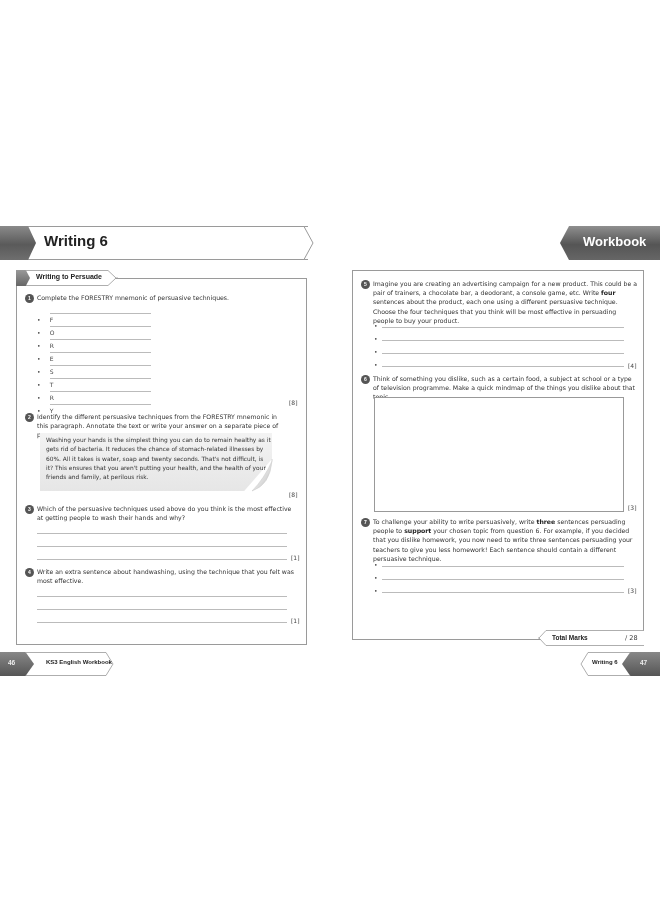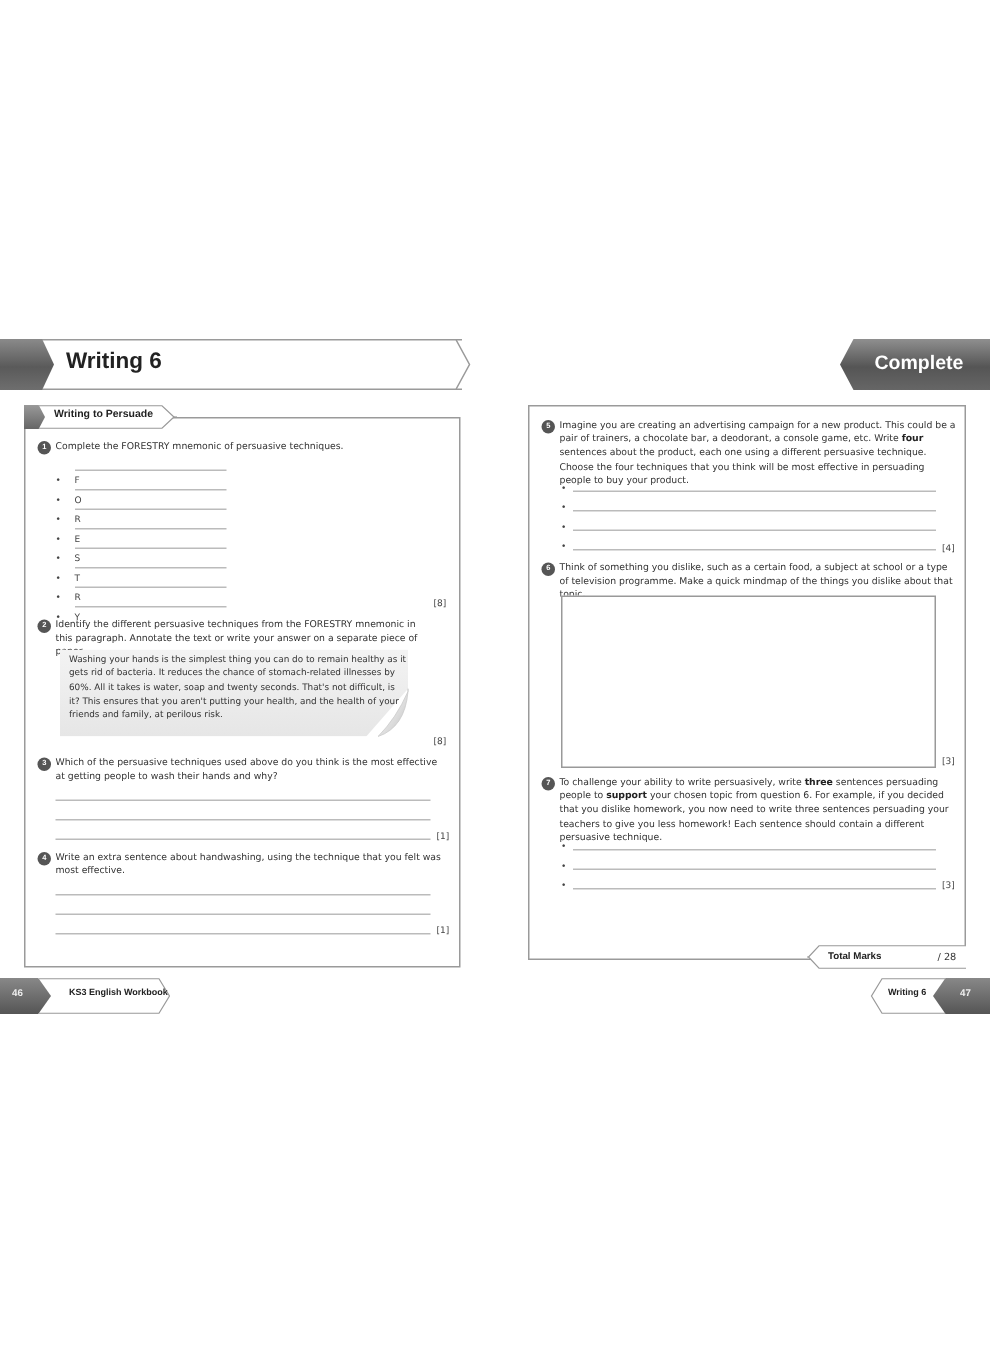--- a/index.html
+++ b/index.html
@@ -237,21 +237,21 @@
 <div class="abs mark" style="left:291px;top:617px;">[1]</div>
 
 <svg class="abs foot-left-svg" viewBox="0 0 88 24">
   <polyline points="0,0.5 80,0.5 87,12 80,23.5 0,23.5" fill="#fff" stroke="#999" stroke-width="0.8"></polyline>
 </svg>
 <div class="abs foot-left-tab"></div>
 <div class="abs foot-left-num">46</div>
 <div class="abs foot-left-text">KS3 English Workbook</div>
 
 <div class="abs hdr-right"></div>
-<div class="abs hdr-right-text">Complete</div>
+<div class="abs hdr-right-text">Workbook</div>
 
 <div class="abs frame-right"></div>
 
 <div class="abs qnum" style="left:361px;top:280px;">5</div>
 <div class="abs qtext" style="left:373px;top:279px;width:264px;"><span>Imagine you are creating an advertising campaign for a new product. This could be a pair of trainers, a chocolate bar, a deodorant, a console game, etc. Write </span><b>four</b><span> sentences about the product, each one using a different persuasive technique. Choose the four techniques that you think will be most effective in persuading people to buy your product.</span></div>
 
 <div class="abs bullet" style="left:374px;top:322px;">•</div>
 <div class="abs line" style="left:382px;top:327px;width:242px;"></div>
 <div class="abs bullet" style="left:374px;top:335px;">•</div>
 <div class="abs line" style="left:382px;top:340px;width:242px;"></div>

